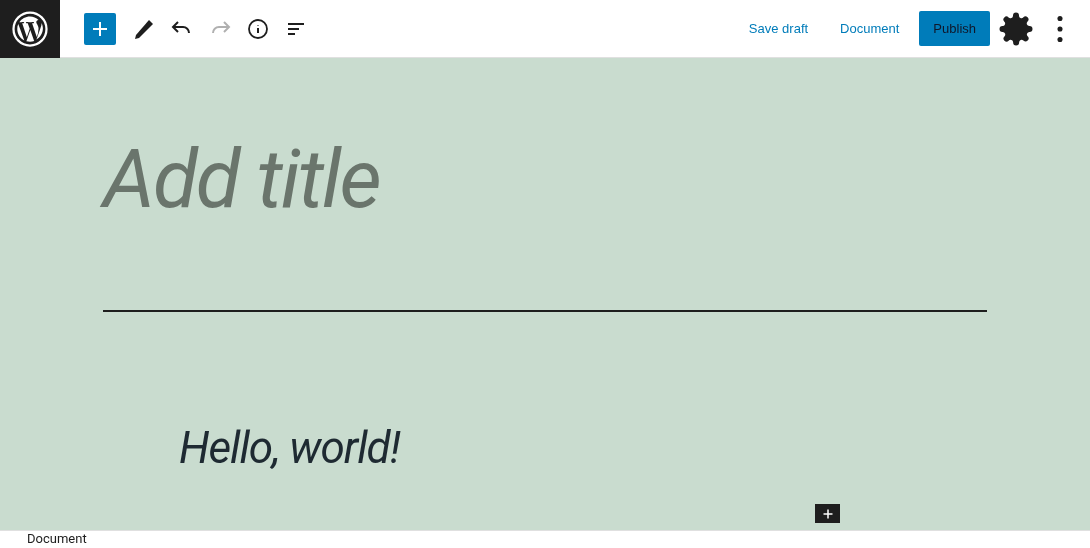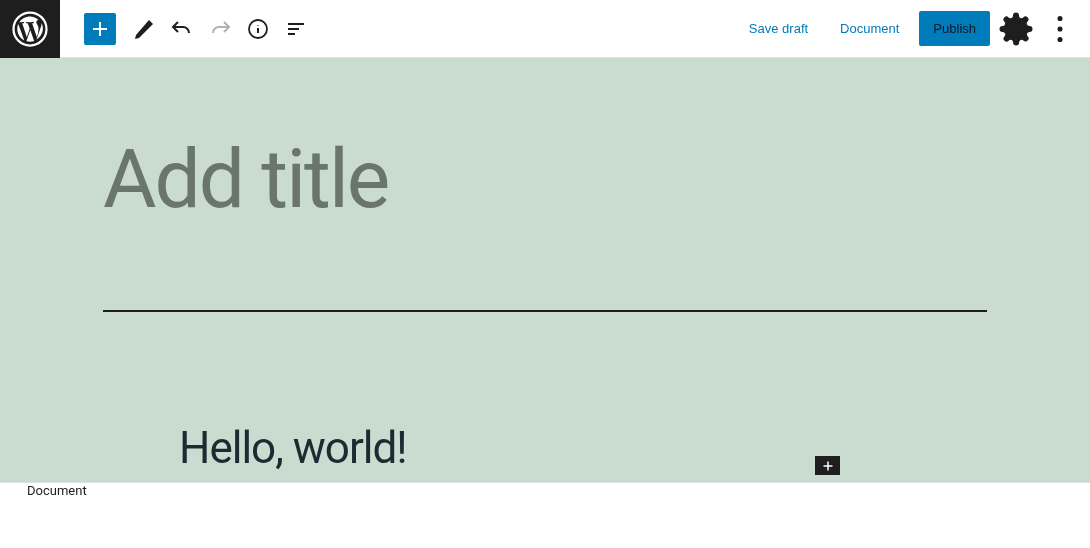--- a/index.html
+++ b/index.html
@@ -100,24 +100,25 @@
     .settings-icon, .more-icon {
       width: 36px;
       height: 36px;
       display: flex;
       align-items: center;
       justify-content: center;
       cursor: pointer;
       color: #1e1e1e;
     }
     .editor-canvas {
-      height: 424px;
+      height: 472px;
       background: #c9dccf;
       position: relative;
       padding-top: 80px;
+      font-style: italic;
     }
     .content-wrap {
       max-width: 900px;
       margin: 0 auto;
       padding: 0 8px;
     }
     .title-input {
       font-size: 82px;
       font-weight: 400;
       color: #6a756c;

